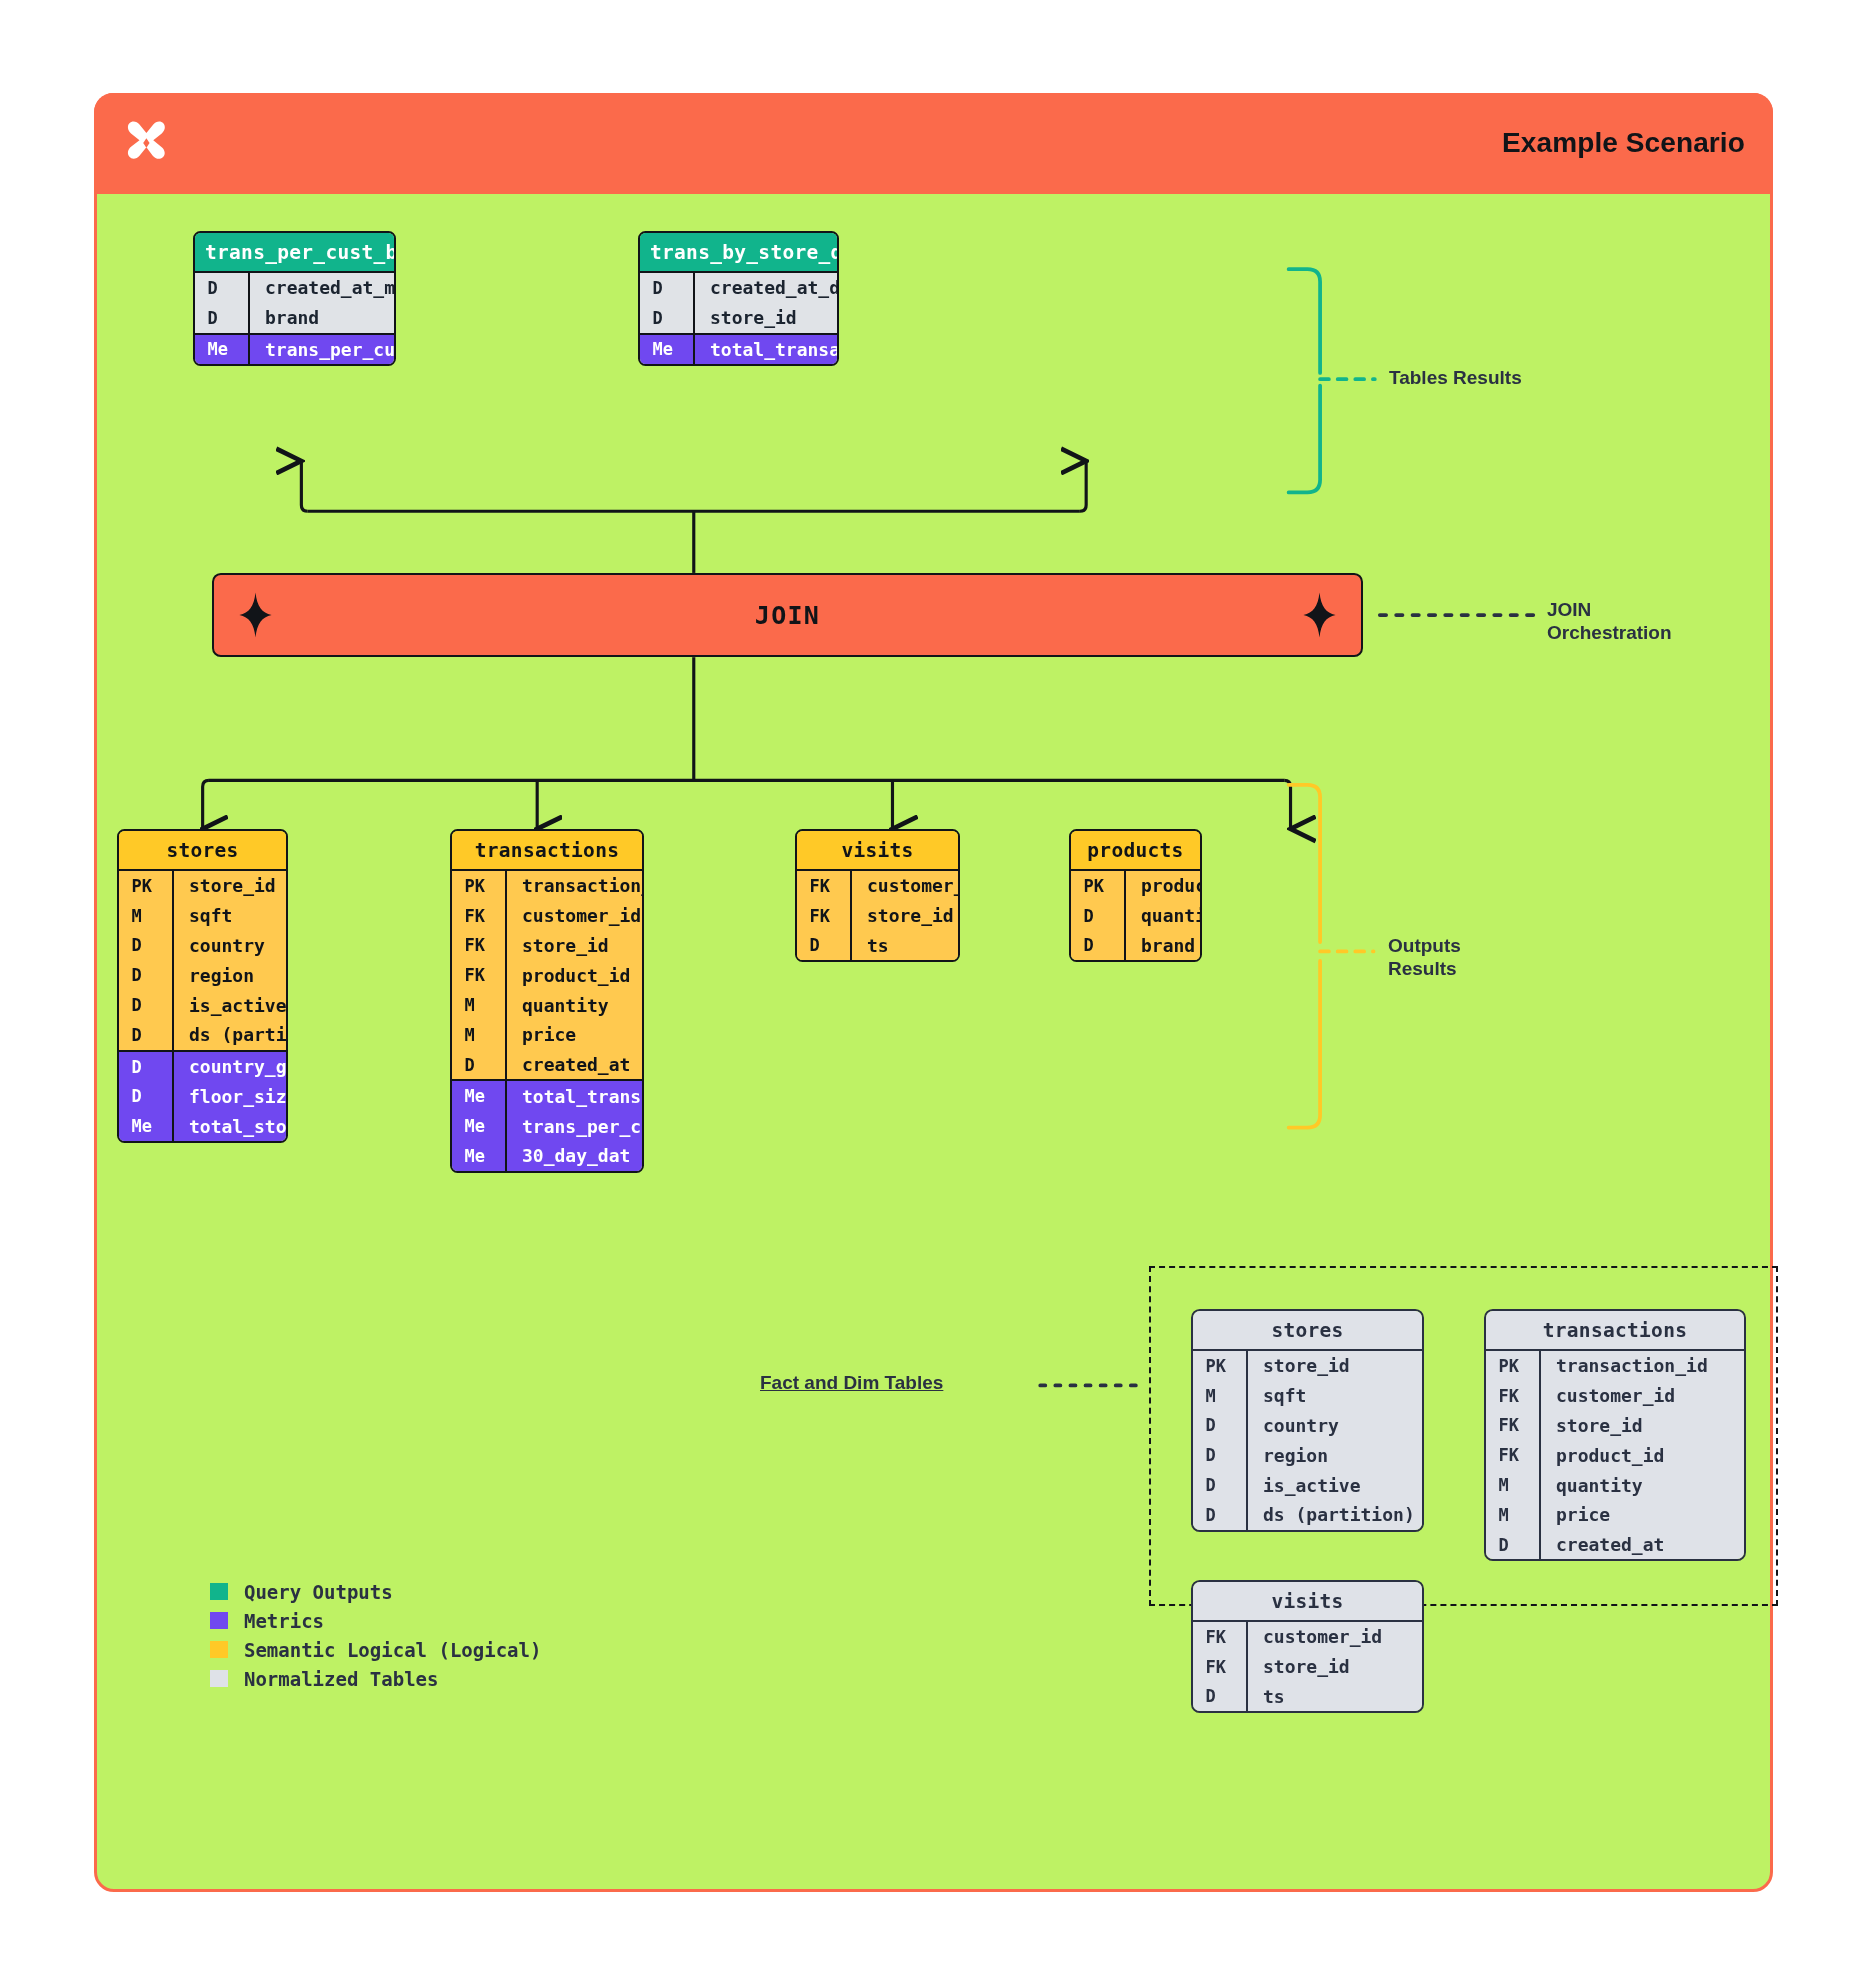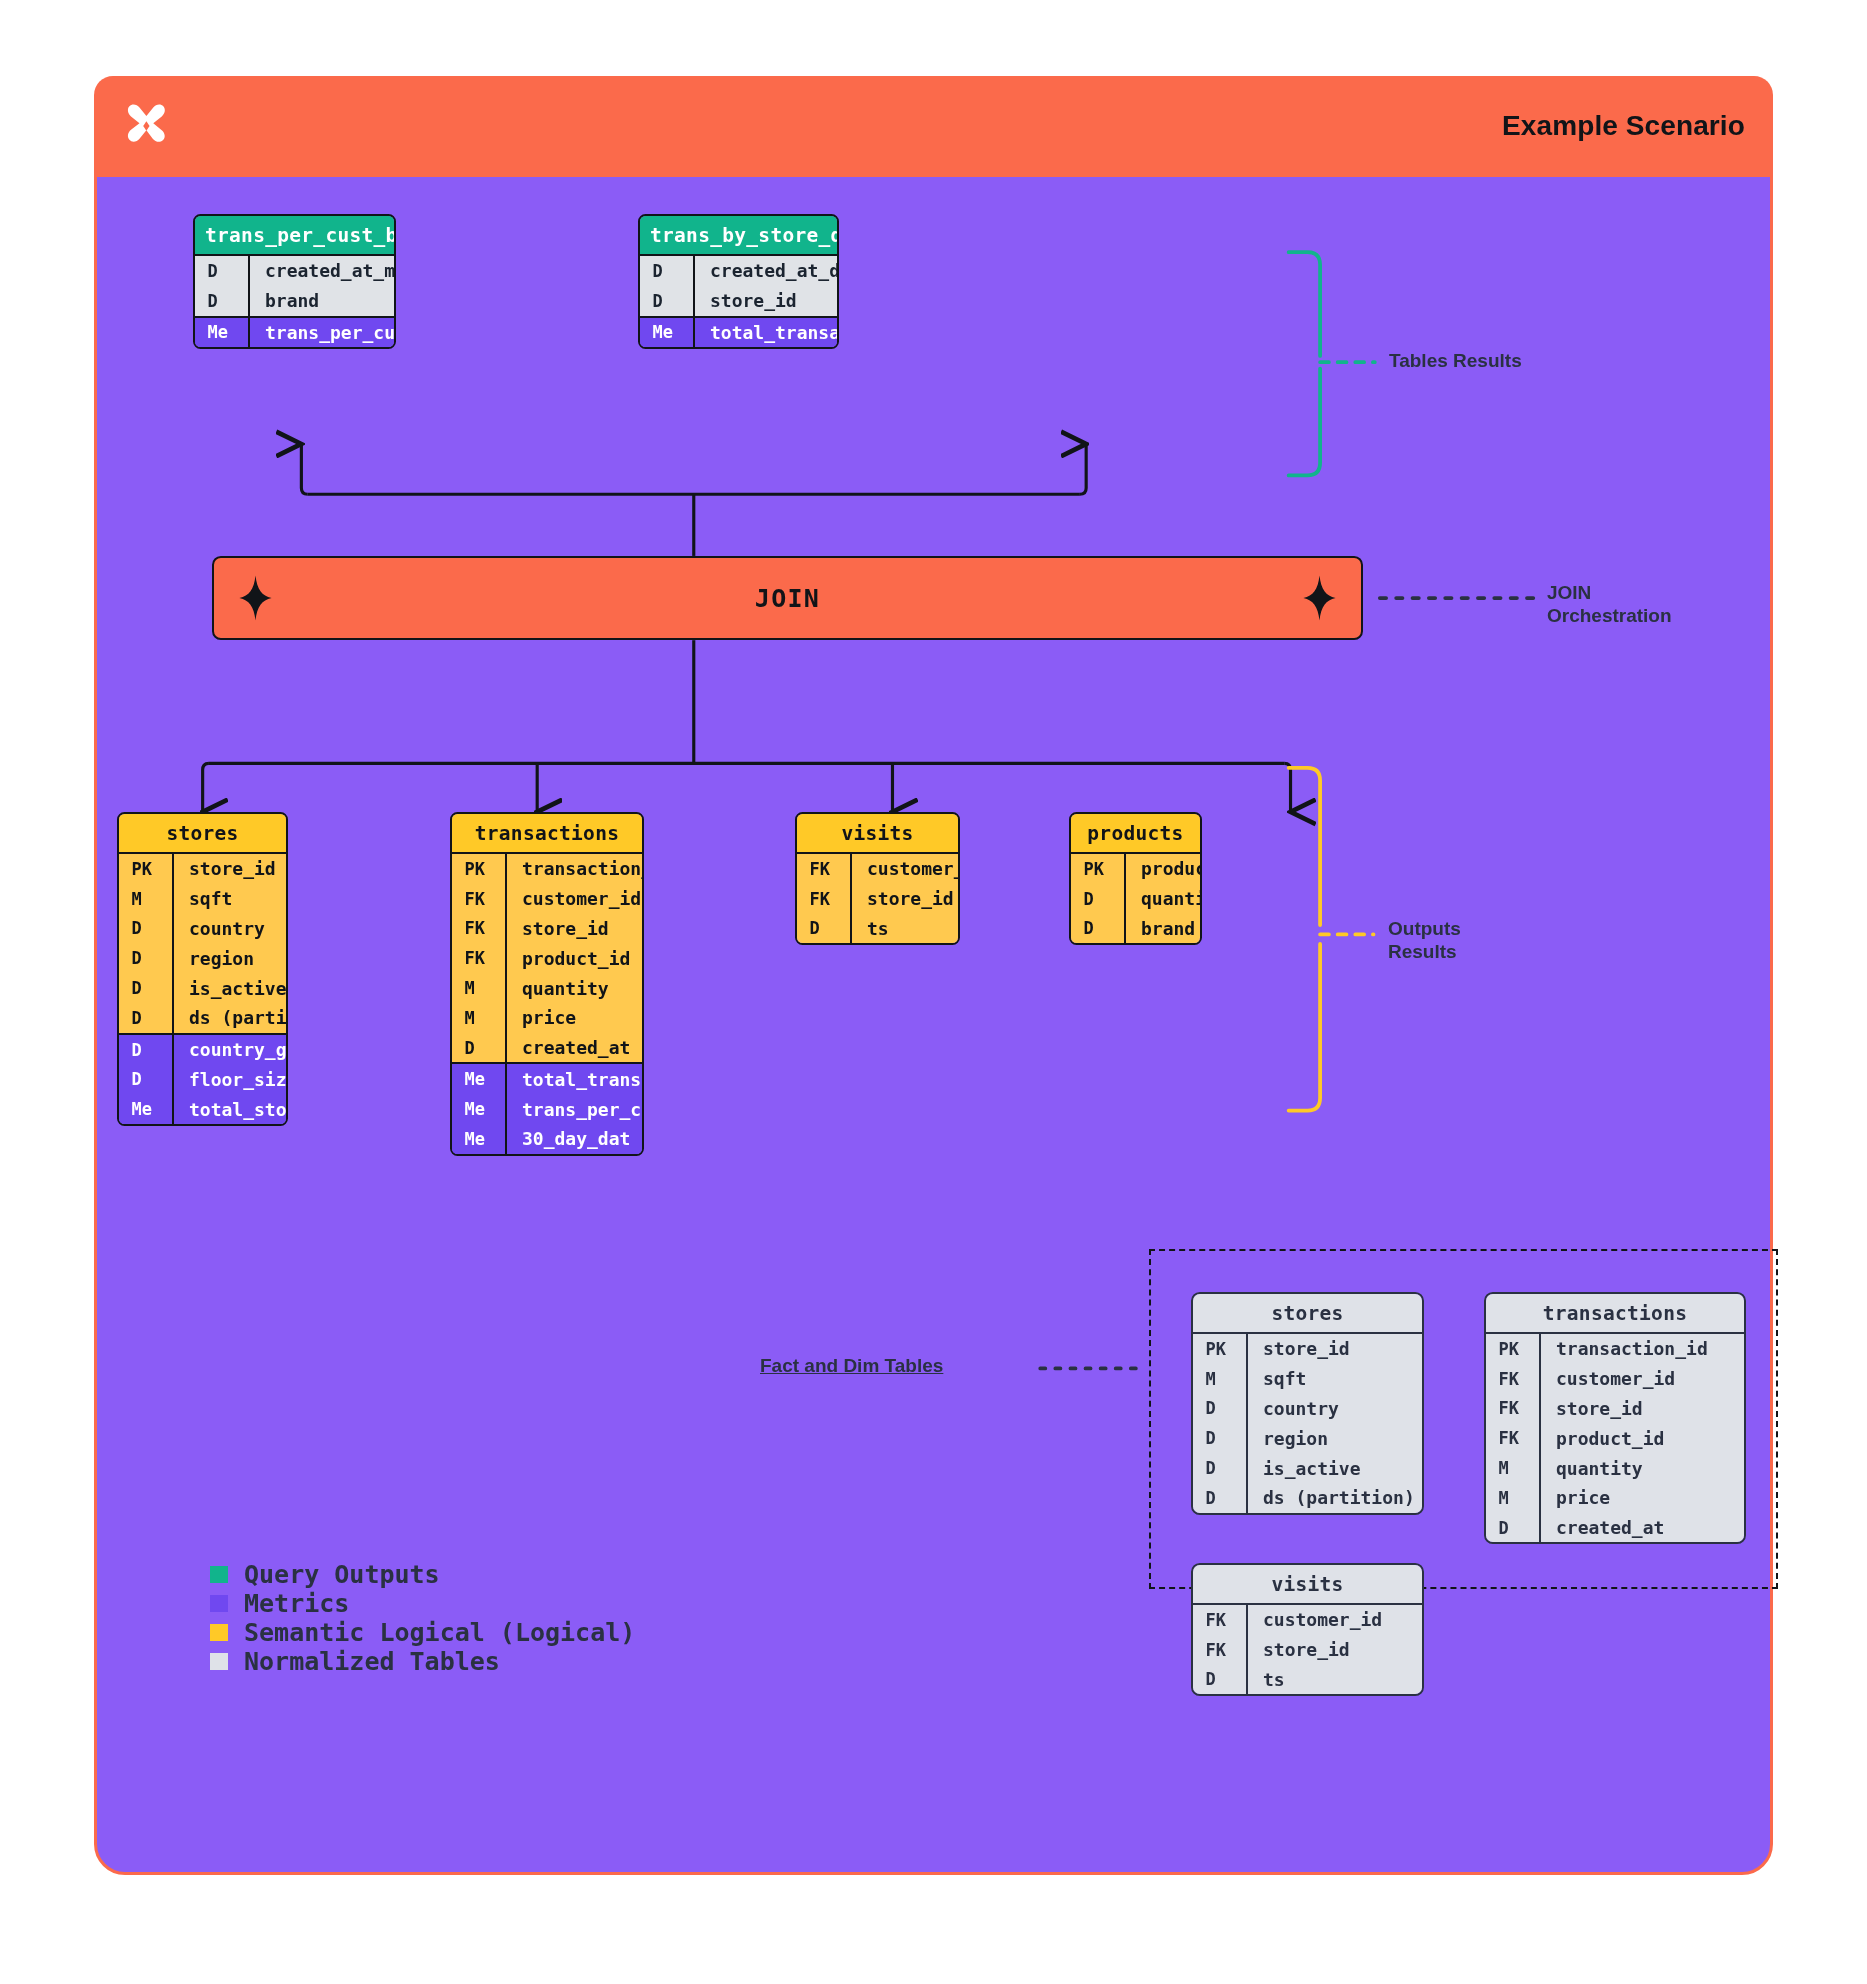--- a/index.html
+++ b/index.html
@@ -8,25 +8,25 @@
     width:1868px; height:1985px;
     background:#ffffff;
     font-family:"Liberation Sans", sans-serif;
     position:relative;
     overflow:hidden;
   }
   .mono { font-family:"DejaVu Sans Mono","Liberation Mono",monospace; }
 
   
   #frame {
-    position:absolute; left:94px; top:76px;
+    position:absolute; left:94px; top:93px;
     width:1679px; height:1799px;
     border:3.1px solid #FB6A4B;
-    border-radius:31px;
-    background:#8b5cf6;
+    border-radius:20px;
+    background:#bef264;
   }
   #header {
     position:absolute; left:-3.1px; top:-3.1px;
     width:1679px; height:101px;
     background:#FB6A4B;
     border-radius:19px 19px 0 0;
     display:flex; align-items:center; justify-content:space-between;
     padding:0 28px;
   }
   #header-title {
@@ -106,21 +106,21 @@
     position:absolute;
     color:#2A3142; font-weight:bold; font-size:19px; line-height:1.22;
   }
 
   
   #legend { position:absolute; left:113px; top:1481px; }
   .leg-row { display:flex; align-items:center; height:29px; }
   .leg-sw { width:17.6px; height:17.6px; margin-right:16.4px; flex:0 0 17.6px; }
   .leg-lbl {
     font-family:"DejaVu Sans Mono","Liberation Mono",monospace;
-    font-size:25px; font-weight:bold; color:#2A3142; white-space:nowrap;
+    font-size:19px; font-weight:bold; color:#2A3142; white-space:nowrap;
   }
 
   
   #factdim-box {
     position:absolute; left:1052px; top:1170px;
     width:629px; height:340px;
     border:2.5px dashed #111418;
     background:transparent;
   }
 </style>

